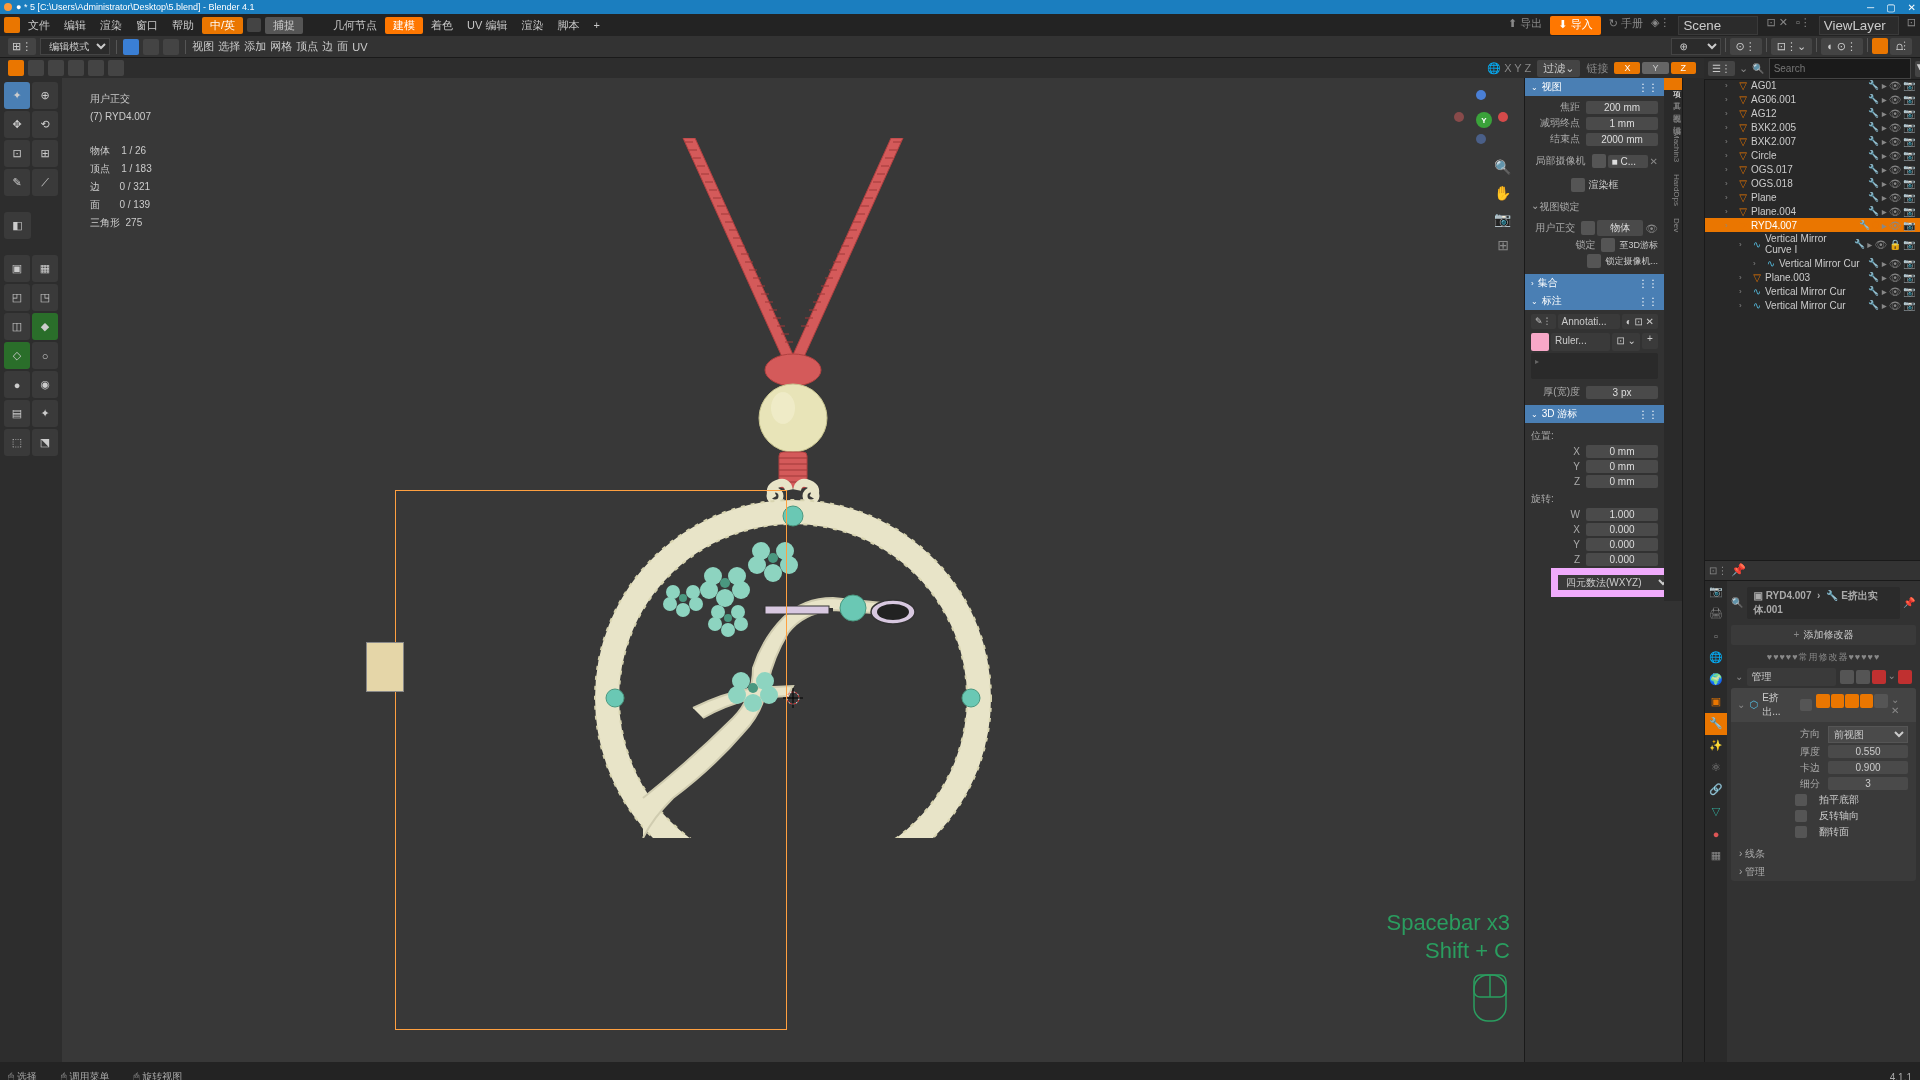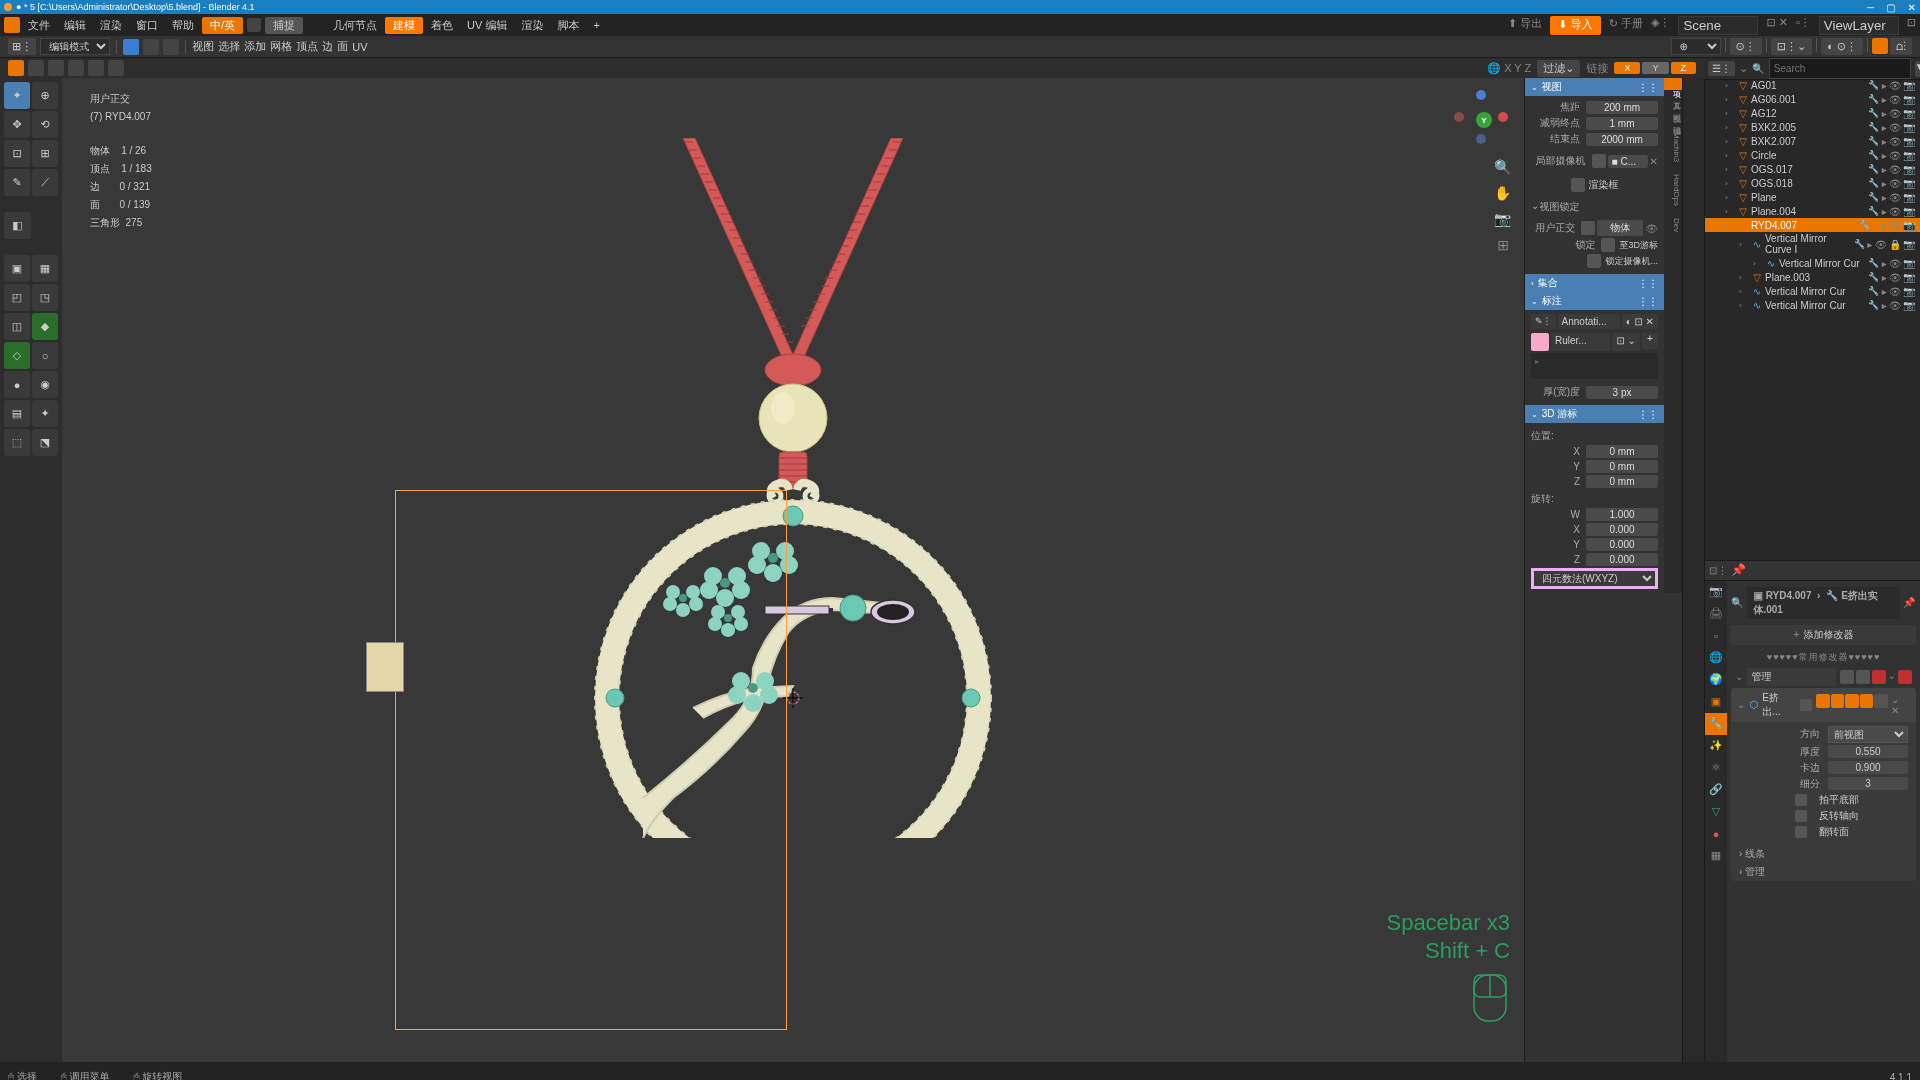--- a/index.html
+++ b/index.html
@@ -62,21 +62,21 @@
 
 .n-panel { width: 158px; background: #323232; border-left: 1px solid #1a1a1a; overflow-y: auto; font-size: 10px; }
 .n-panel .panel-header { background: #4a7fb4; padding: 2px 6px; color: #fff; display: flex; align-items: center; cursor: pointer; }
 .n-panel .panel-header .chev { margin-right: 4px; font-size: 8px; }
 .n-panel .panel-body { padding: 4px 6px; }
 .n-panel .row { display: flex; align-items: center; margin-bottom: 2px; }
 .n-panel .row .label { flex: 1; text-align: right; padding-right: 6px; color: #aaa; }
 .n-panel .row .value { width: 72px; background: #4a4a4a; padding: 1px 4px; text-align: center; border-radius: 2px; color: #ddd; }
 .n-panel .subheader { padding: 2px 6px; color: #aaa; display: flex; cursor: pointer; }
 .n-panel .checkbox-row { display: flex; align-items: center; gap: 4px; padding: 2px 0; }
-.n-panel select { background: #3a3a3a; border: 3px solid #f0abfc; color: #ccc; width: 100%; padding: 1px 4px; font-size: 10px; }
+.n-panel select { background: #3a3a3a; border: 7px solid #f0abfc; color: #ccc; width: 100%; padding: 1px 4px; font-size: 10px; margin-left: 20px; }
 
 
 .outliner { width: 216px; background: #282828; border-left: 1px solid #1a1a1a; display: flex; flex-direction: column; }
 .outliner-tree { flex: 1; overflow-y: auto; font-size: 10px; }
 .outliner-item { display: flex; align-items: center; padding: 1px 4px; gap: 2px; cursor: pointer; }
 .outliner-item.selected { background: #ea7600; color: #fff; }
 .outliner-item .indent { display: inline-block; }
 .outliner-item .chev { width: 10px; color: #888; font-size: 8px; }
 .outliner-item .type-icon { width: 12px; height: 12px; display: flex; align-items: center; justify-content: center; }
 .outliner-item .name { flex: 1; }

